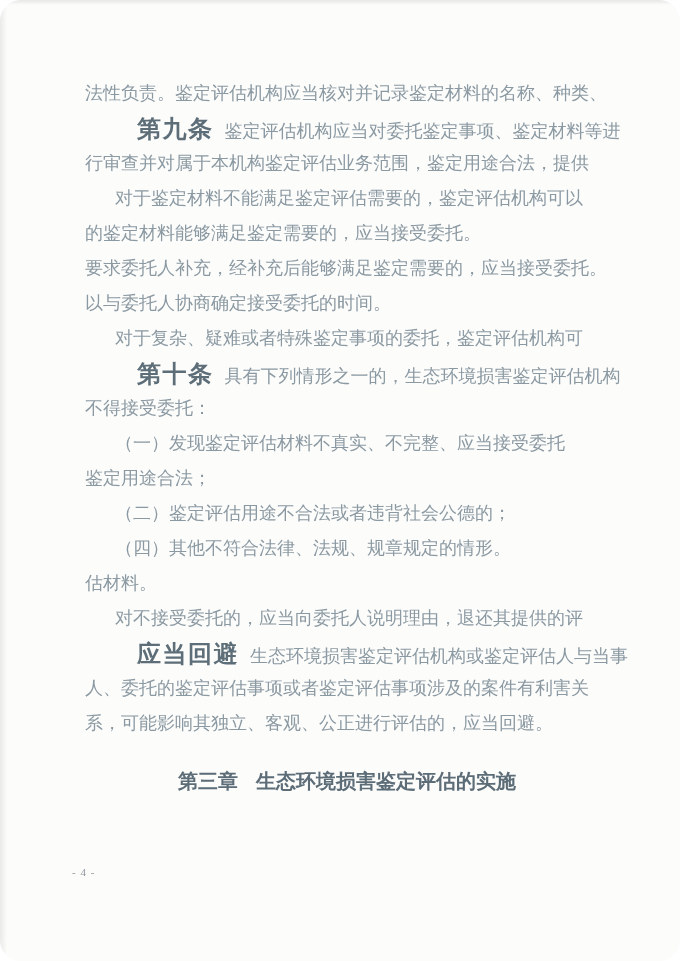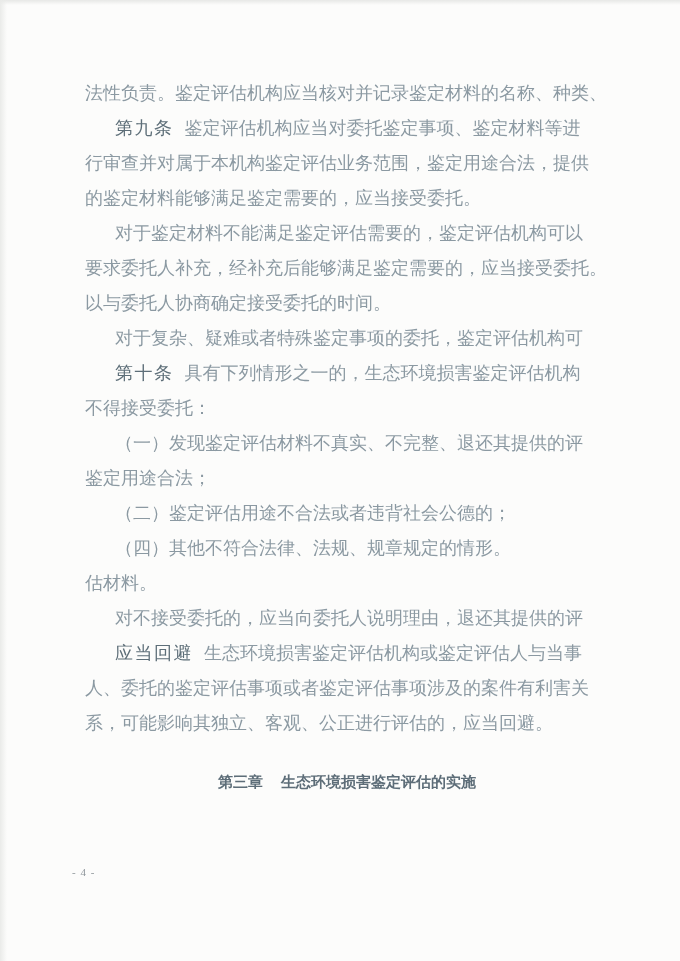--- a/index.html
+++ b/index.html
@@ -7,20 +7,21 @@
     padding: 0;
     background: #ffffff;
   }
   .page {
     position: relative;
     width: 680px;
     height: 961px;
     background: var(--page_bg, #fcfcfb);
     overflow: hidden;
     font-family: "Liberation Serif", serif;
+    border-radius: 21px;
   }
   
   .scan-edge-top {
     position: absolute;
     left: 0; top: 0;
     width: 100%; height: 5px;
     background: linear-gradient(to bottom, #e7e8e6, rgba(255,255,255,0));
     pointer-events: none;
   }
   .scan-edge-left {
@@ -42,34 +43,35 @@
     font-size: 18px;
     letter-spacing: 0px;
     color: var(--body_text, #8b99a2);
     white-space: nowrap;
   }
   .line.indent {
     padding-left: 30px;
   }
   .bold {
     font-family: "Liberation Sans", sans-serif;
-    font-weight: normal;
-    font-size: 18px;
+    font-weight: bold;
+    font-size: 24px;
     letter-spacing: 1.5px;
     color: var(--bold_text, #5d6e78);
     margin-right: 11px;
+    margin-left: 22px;
   }
   .chapter {
     margin-top: 23px;
     height: 35px;
     line-height: 35px;
     text-align: center;
     font-family: "Liberation Sans", sans-serif;
     font-weight: bold;
-    font-size: 15px;
+    font-size: 20px;
     color: var(--heading_text, #5d6d78);
     white-space: nowrap;
   }
   .chapter .chapter-num {
     margin-right: 18px;
   }
   .pagenum {
     position: absolute;
     left: 72px;
     top: 866px;
@@ -84,28 +86,28 @@
 
 <div class="page">
   <div class="scan-edge-top"></div>
   <div class="scan-edge-left"></div>
 
   <div class="content">
 
     <div class="line"><span>法性负责。鉴定评估机构应当核对并记录鉴定材料的名称、种类、</span></div>
       <div class="line indent"><span class="bold">第九条</span><span>鉴定评估机构应当对委托鉴定事项、鉴定材料等进</span></div>
       <div class="line"><span>行审查并对属于本机构鉴定评估业务范围，鉴定用途合法，提供</span></div>
+      <div class="line indent"><span>对于鉴定材料不能满足鉴定评估需要的，鉴定评估机构可以</span></div>
       <div class="line"><span>的鉴定材料能够满足鉴定需要的，应当接受委托。</span></div>
-      <div class="line indent"><span>对于鉴定材料不能满足鉴定评估需要的，鉴定评估机构可以</span></div>
       <div class="line"><span>要求委托人补充，经补充后能够满足鉴定需要的，应当接受委托。</span></div>
       <div class="line"><span>以与委托人协商确定接受委托的时间。</span></div>
       <div class="line indent"><span>对于复杂、疑难或者特殊鉴定事项的委托，鉴定评估机构可</span></div>
       <div class="line indent"><span class="bold">第十条</span><span>具有下列情形之一的，生态环境损害鉴定评估机构</span></div>
       <div class="line"><span>不得接受委托：</span></div>
-      <div class="line indent"><span>（一）发现鉴定评估材料不真实、不完整、退还其提供的评</span></div>
+      <div class="line indent"><span>（一）发现鉴定评估材料不真实、不完整、应当接受委托</span></div>
       <div class="line"><span>鉴定用途合法；</span></div>
       <div class="line indent"><span>（二）鉴定评估用途不合法或者违背社会公德的；</span></div>
       <div class="line indent"><span>（四）其他不符合法律、法规、规章规定的情形。</span></div>
       <div class="line"><span>估材料。</span></div>
       <div class="line indent"><span>对不接受委托的，应当向委托人说明理由，退还其提供的评</span></div>
       <div class="line indent"><span class="bold">应当回避</span><span>生态环境损害鉴定评估机构或鉴定评估人与当事</span></div>
       <div class="line"><span>人、委托的鉴定评估事项或者鉴定评估事项涉及的案件有利害关</span></div>
       <div class="line"><span>系，可能影响其独立、客观、公正进行评估的，应当回避。</span></div>
       <div class="chapter">
       <span class="chapter-num">第三章</span><span>生态环境损害鉴定评估的实施</span>

